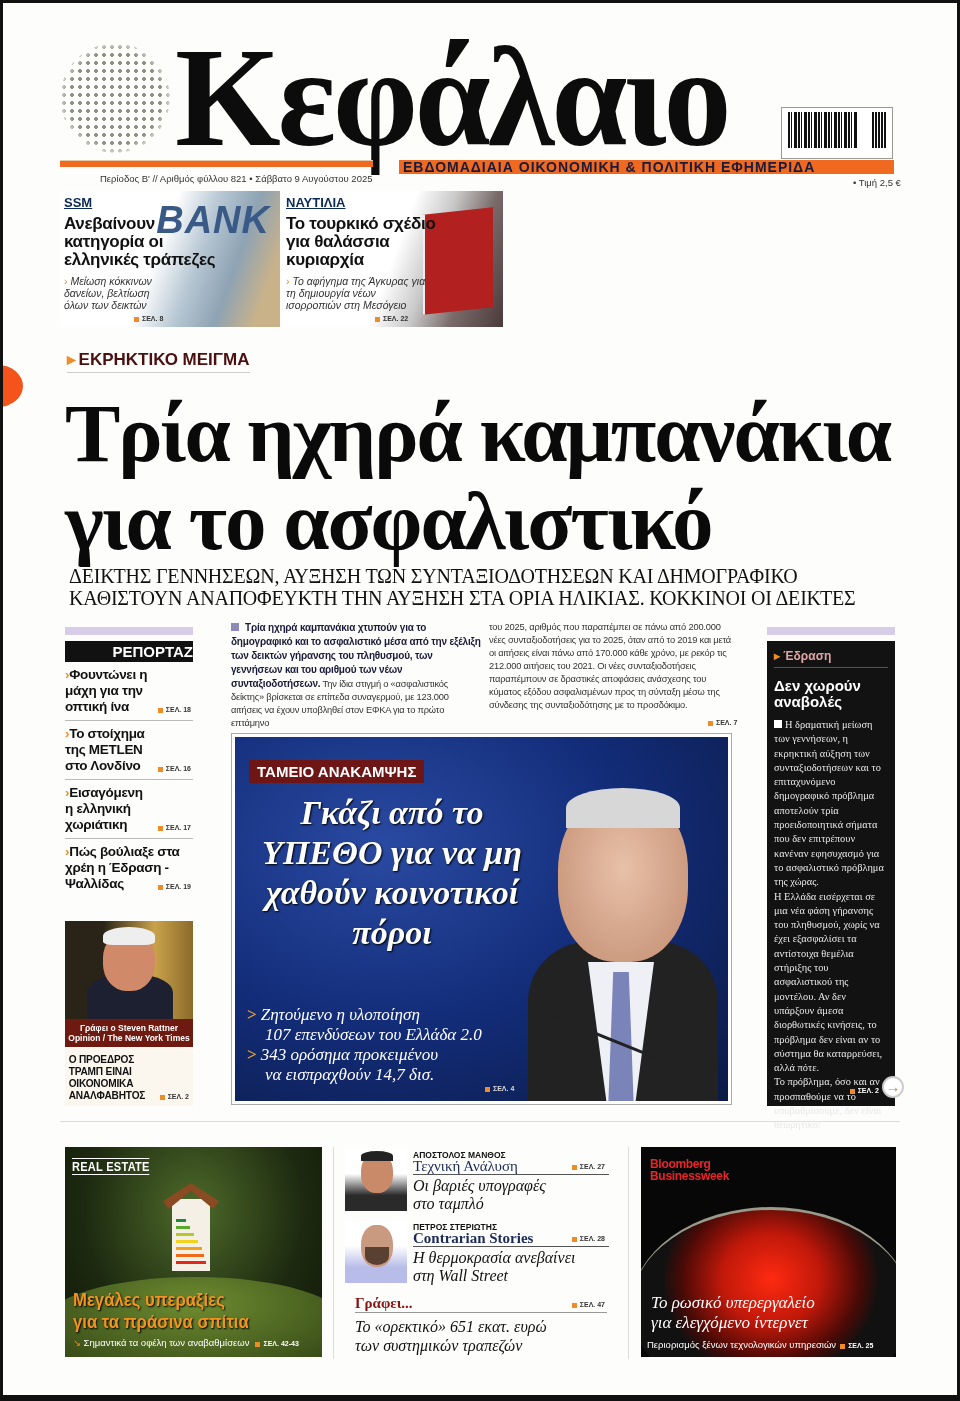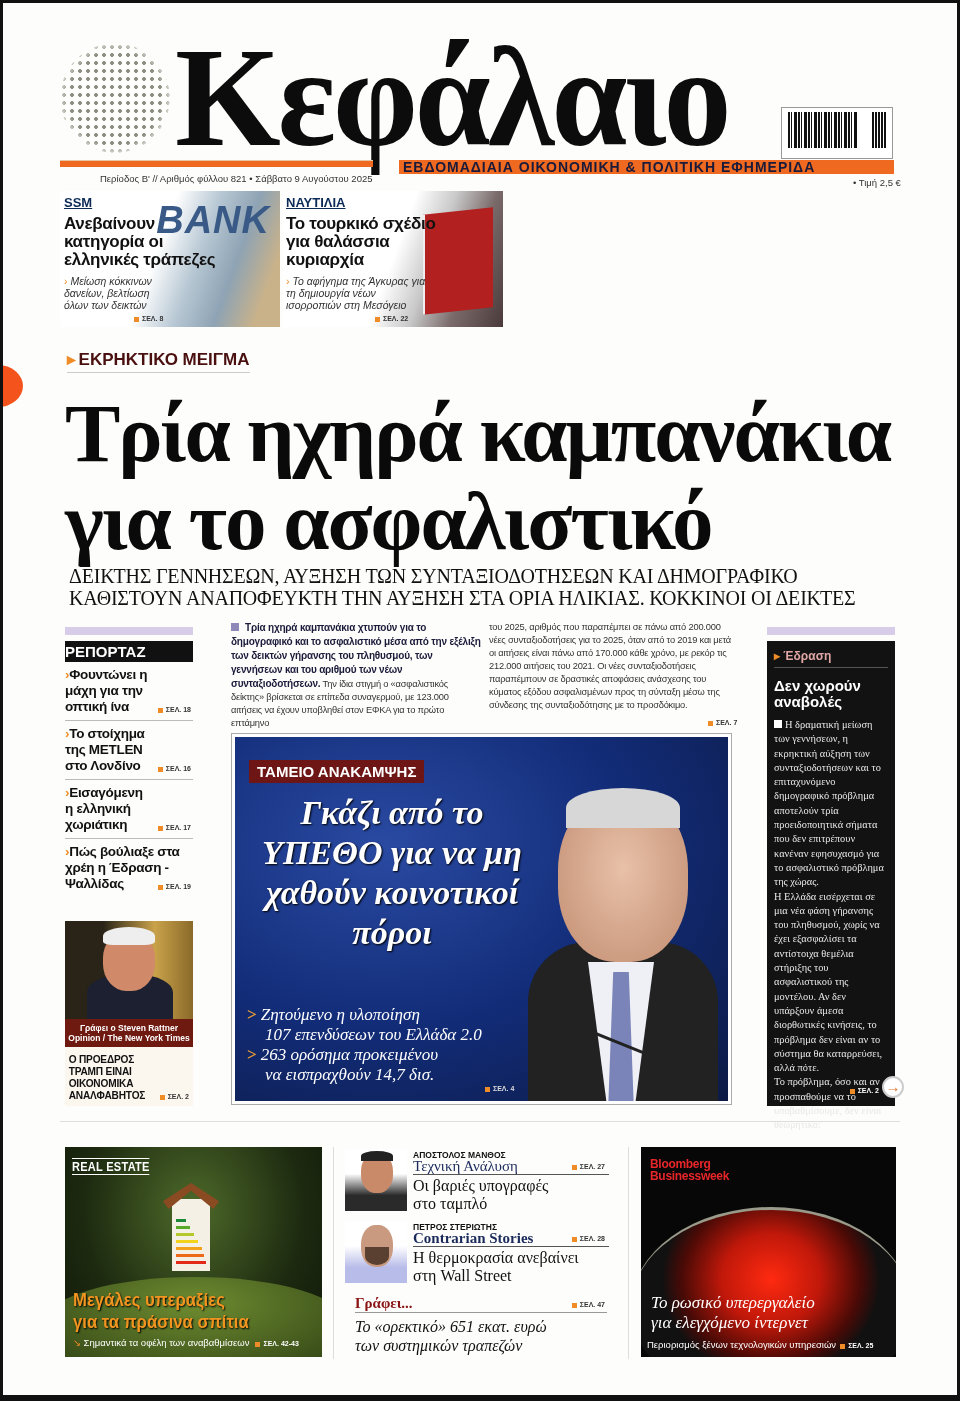--- a/index.html
+++ b/index.html
@@ -46,21 +46,21 @@
   .lead-kicker { left: 64px; top: 346px; font-size: 17px; font-weight: bold; color: #4a1010; border-bottom: 1px solid #ccc; padding-bottom: 2px; }
   .lead-kicker .tri { color: #f08c28; margin-right: 3px; }
   .lead-head { left: 62px; top: 386px; font-family: "Liberation Serif", serif; font-weight: bold; font-size: 83px; line-height: 88px; letter-spacing: -2px; color: #0a0a0a; }
   .lead-deck { left: 66px; top: 562px; font-family: "Liberation Serif", serif; font-size: 20px; line-height: 22px; color: #111; letter-spacing: -0.2px; }
 
   .orange-dot { left: -30px; top: 362px; width: 50px; height: 42px; border-radius: 50%; background: #f4541c; }
 
   
   .lilac { height: 8px; background: #d8cde8; }
   .rep { left: 62px; top: 624px; width: 128px; }
-  .rep-title { background: #111; color: #fff; font-weight: bold; font-size: 15px; text-align: left; padding: 2px 0; margin-top: 6px; }
+  .rep-title { background: #111; color: #fff; font-weight: bold; font-size: 15px; text-align: right; padding: 2px 0; margin-top: 6px; }
   .rep-item { border-bottom: 1px solid #bbb; padding: 5px 0 5px 0; position: relative; }
   .rep-item .txt { font-size: 13.5px; font-weight: bold; line-height: 16px; color: #111; letter-spacing: -0.3px; }
   .rep-item .chev { color: #f08c28; font-weight: bold; }
   .rep-item .pg { position: absolute; right: 2px; bottom: 7px; }
 
   .trump-card { left: 62px; top: 918px; width: 128px; height: 185px; background: #fbf7ee; }
   .trump-photo { width: 128px; height: 98px; background: linear-gradient(90deg, #2a2418 0 30%, #c9a24a 70%, #8a6a2a 100%); position: relative; overflow: hidden; }
   .trump-cap { background: #6e1a10; color: #fff; font-size: 8.5px; font-weight: bold; line-height: 10px; text-align: center; padding: 4px 2px; }
   .trump-head { font-size: 11px; font-weight: bold; line-height: 12px; color: #111; padding: 6px 2px 0 4px; letter-spacing: -0.2px; transform: scaleX(0.92); transform-origin: left; }
   .trump-card .pg { position: absolute; right: 4px; bottom: 6px; }
@@ -116,21 +116,21 @@
 
   .vline { top: 1144px; width: 1px; height: 212px; background: #ddd; }
 
   .cols { left: 342px; top: 1144px; width: 268px; }
   .col-item { position: relative; height: 72px; }
   .col-photo { position: absolute; left: 0; top: 2px; width: 62px; height: 62px; }
   .col-author { position: absolute; left: 68px; top: 3px; font-size: 8.5px; font-weight: bold; color: #111; }
   .col-rubric { position: absolute; left: 68px; top: 11px; width: 196px; font-family: "Liberation Serif", serif; font-size: 15px; color: #1a2a5a; border-bottom: 1px solid #555; line-height: 16px; }
   .col-rubric.bold { font-weight: bold; }
   .col-pg { position: absolute; right: 8px; top: 16px; }
-  .col-title { position: absolute; left: 68px; top: 30px; font-family: "Liberation Serif", serif; font-size: 16px; line-height: 18px; color: #111; }
+  .col-title { position: absolute; left: 68px; top: 30px; font-family: "Liberation Serif", serif; font-style: italic; font-size: 16px; line-height: 18px; color: #111; }
   .psithyroi { position: absolute; left: 10px; top: 148px; width: 252px; font-family: "Liberation Serif", serif; font-weight: bold; font-size: 15px; color: #8a1414; border-bottom: 1px solid #999; }
   .psi-pg { position: absolute; right: 8px; top: 154px; }
   .psi-title { position: absolute; left: 10px; top: 170px; font-family: "Liberation Serif", serif; font-style: italic; font-size: 16px; line-height: 19px; color: #111; }
 
   .bloomberg { left: 638px; top: 1144px; width: 255px; height: 210px; background: #070707; overflow: hidden; }
   .bb-logo { left: 9px; top: 11px; font-size: 12px; font-weight: bold; line-height: 12px; color: #e8262a; letter-spacing: -0.3px; }
   .earth { left: -10px; top: 60px; width: 280px; height: 200px; border-radius: 50%; background: radial-gradient(ellipse at 50% 35%, #ff2a10 0%, #c0180a 25%, #4a0a06 45%, #111 55%); border-top: 3px solid #9a9a8a; }
   .bb-head { left: 10px; top: 146px; font-family: "Liberation Serif", serif; font-style: italic; font-size: 17px; line-height: 20px; color: #fff; }
   .bb-sub { left: 6px; top: 192px; font-size: 9.5px; color: #fff; }
   .bb-sub .pg { color: #fff; margin-left: 4px; }
@@ -230,21 +230,21 @@
           <div class="tie"></div>
           <div class="head"></div>
           <div class="hair"></div>
       </div>
       <div class="abs" style="right:60px;top:300px;width:120px;height:3px;background:#222;transform:rotate(22deg)"></div>
       <div class="abs yp-kicker">ΤΑΜΕΙΟ ΑΝΑΚΑΜΨΗΣ</div>
       <div class="abs yp-head">Γκάζι από το ΥΠΕΘΟ για να μη χαθούν κοινοτικοί πόροι</div>
       <div class="abs yp-bullets">
         <div><span class="gt">&gt;</span><span>Ζητούμενο η υλοποίηση</span></div>
         <span class="ind">107 επενδύσεων του Ελλάδα 2.0</span>
-        <div><span class="gt">&gt;</span><span>263 ορόσημα προκειμένου</span></div>
+        <div><span class="gt">&gt;</span><span>343 ορόσημα προκειμένου</span></div>
         <span class="ind">να εισπραχθούν 14,7 δισ.</span>
       </div>
       <div class="abs pg yp-pg">ΣΕΛ. 4</div>
     </div>
   </div>
 
   <div class="abs opinion">
     <div class="lilac"></div>
     <div class="op-box">
       <div class="op-kicker"><span class="tri">▸ </span><span>Έδραση</span></div>

